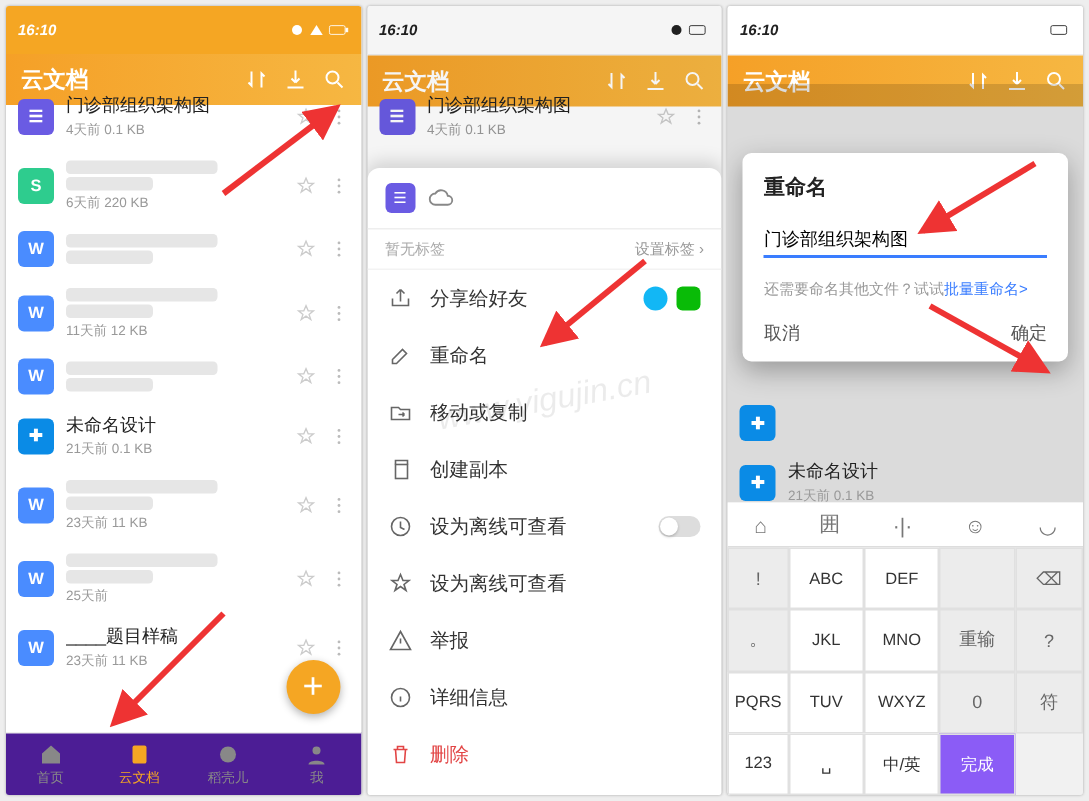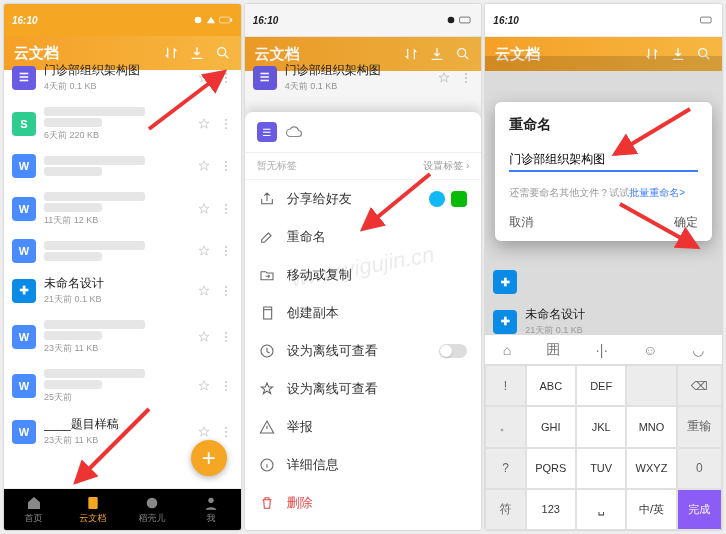--- a/index.html
+++ b/index.html
@@ -27,21 +27,21 @@
   .fic.tp { background:#0a8be6;}
   .meta { flex:1; min-width:0;}
   .fname { font-size:12px; color:#222; white-space:nowrap; overflow:hidden; text-overflow:ellipsis;}
   .finfo { font-size:9px; color:#999; margin-top:1px;}
   .star { width:14px; height:14px; fill:none; stroke:#ccc; stroke-width:1.5;}
   .dots3 { width:14px; height:14px; fill:#bbb;}
   .blurblk { background:#e6e6e6; height:9px; border-radius:3px; margin:2px 0;}
   
   .fab { position:absolute; right:14px; bottom:54px; width:36px; height:36px; border-radius:50%; background:#f5a623; color:#fff; font-size:24px; display:flex; align-items:center; justify-content:center; box-shadow:0 2px 6px rgba(0,0,0,.3);}
   
-  .bnav { position:absolute; bottom:0; left:0; right:0; height:42px; background:#000000; display:flex; border-top:1px solid #eee;}
+  .bnav { position:absolute; bottom:0; left:0; right:0; height:42px; background:#4c1d95; display:flex; border-top:1px solid #eee;}
   .bnav .tab { flex:1; display:flex; flex-direction:column; align-items:center; justify-content:center; font-size:9px; color:#888; gap:1px;}
   .bnav .tab.active { color:#f5a623;}
   .bnav .tab svg{ width:16px; height:16px; fill:currentColor;}
   
   .arrow { position:absolute; pointer-events:none;}
   
   .sheetback { position:absolute; inset:0; background:rgba(0,0,0,.04);}
   .sheet { position:absolute; left:0; right:0; bottom:0; top:108px; background:#fff; border-radius:8px 8px 0 0; box-shadow:0 -4px 12px rgba(0,0,0,.15);}
   .shead { display:flex; align-items:center; padding:10px 12px; gap:8px; border-bottom:1px solid #eee;}
   .shead .sfic { width:20px; height:20px; border-radius:4px; background:#6a5be3; display:flex; align-items:center; justify-content:center; color:#fff; font-size:10px;}
@@ -482,21 +482,20 @@
           <span>☺</span>
           <span>◡</span>
         </div>
       <div class="kbgrid" id="kbgrid" style="grid-template-rows: repeat(4, 1fr); grid-template-columns: 0.8fr 1fr 1fr 1fr 0.9fr;">
           <div class="key side">!</div>
           <div class="key ">ABC</div>
           <div class="key ">DEF</div>
           <div class="key side"></div>
           <div class="key side">⌫</div>
           <div class="key side">。</div>
-          <div class="key ">GHI</div>
           <div class="key ">JKL</div>
           <div class="key ">MNO</div>
           <div class="key side">重输</div>
           <div class="key side">?</div>
           <div class="key ">PQRS</div>
           <div class="key ">TUV</div>
           <div class="key ">WXYZ</div>
           <div class="key side">0</div>
           <div class="key side">符</div>
           <div class="key ">123</div>

